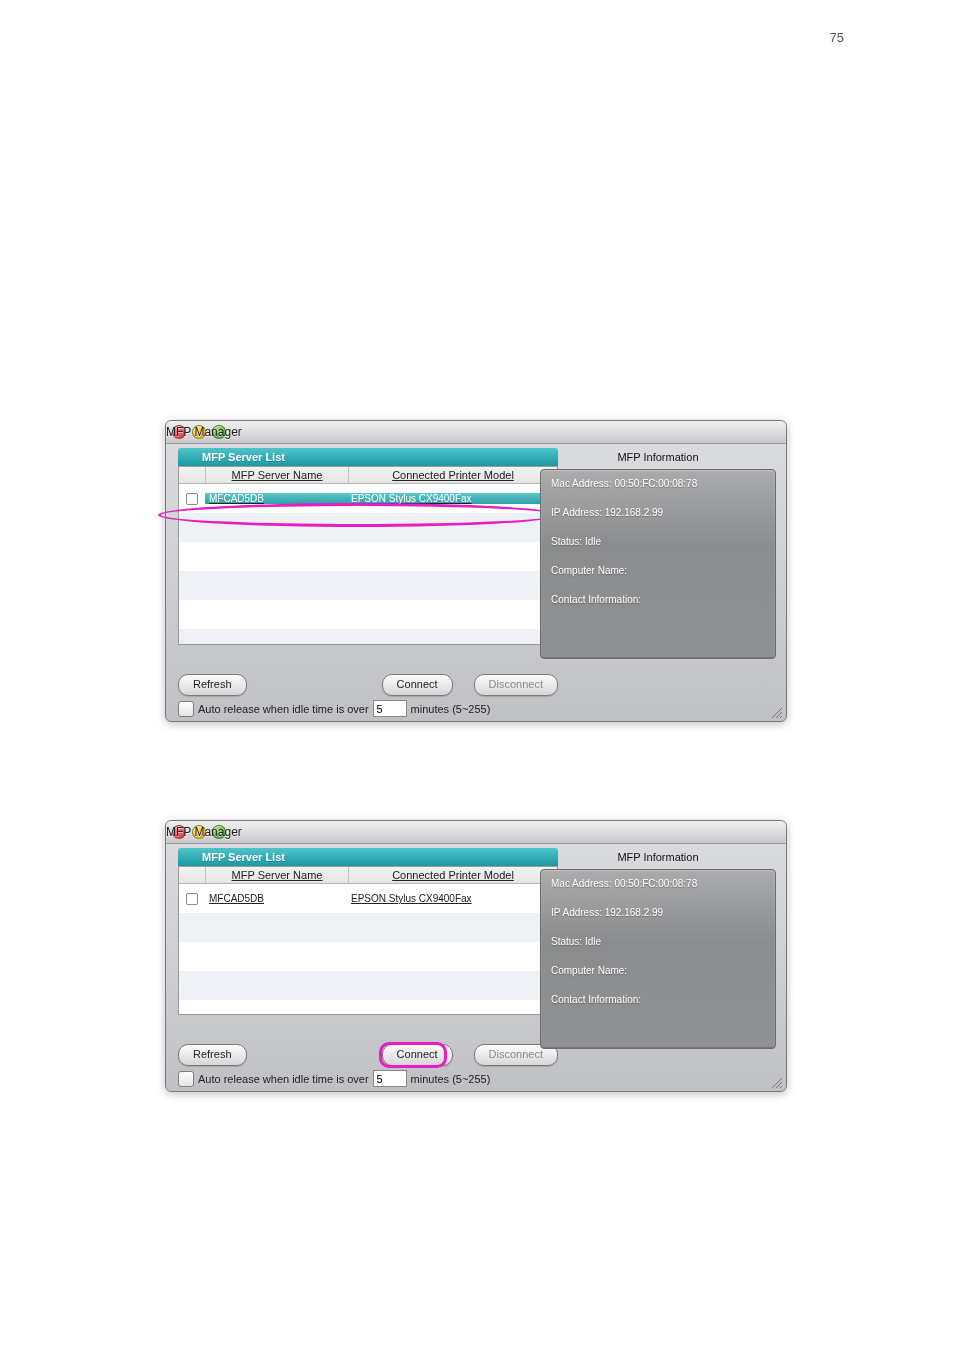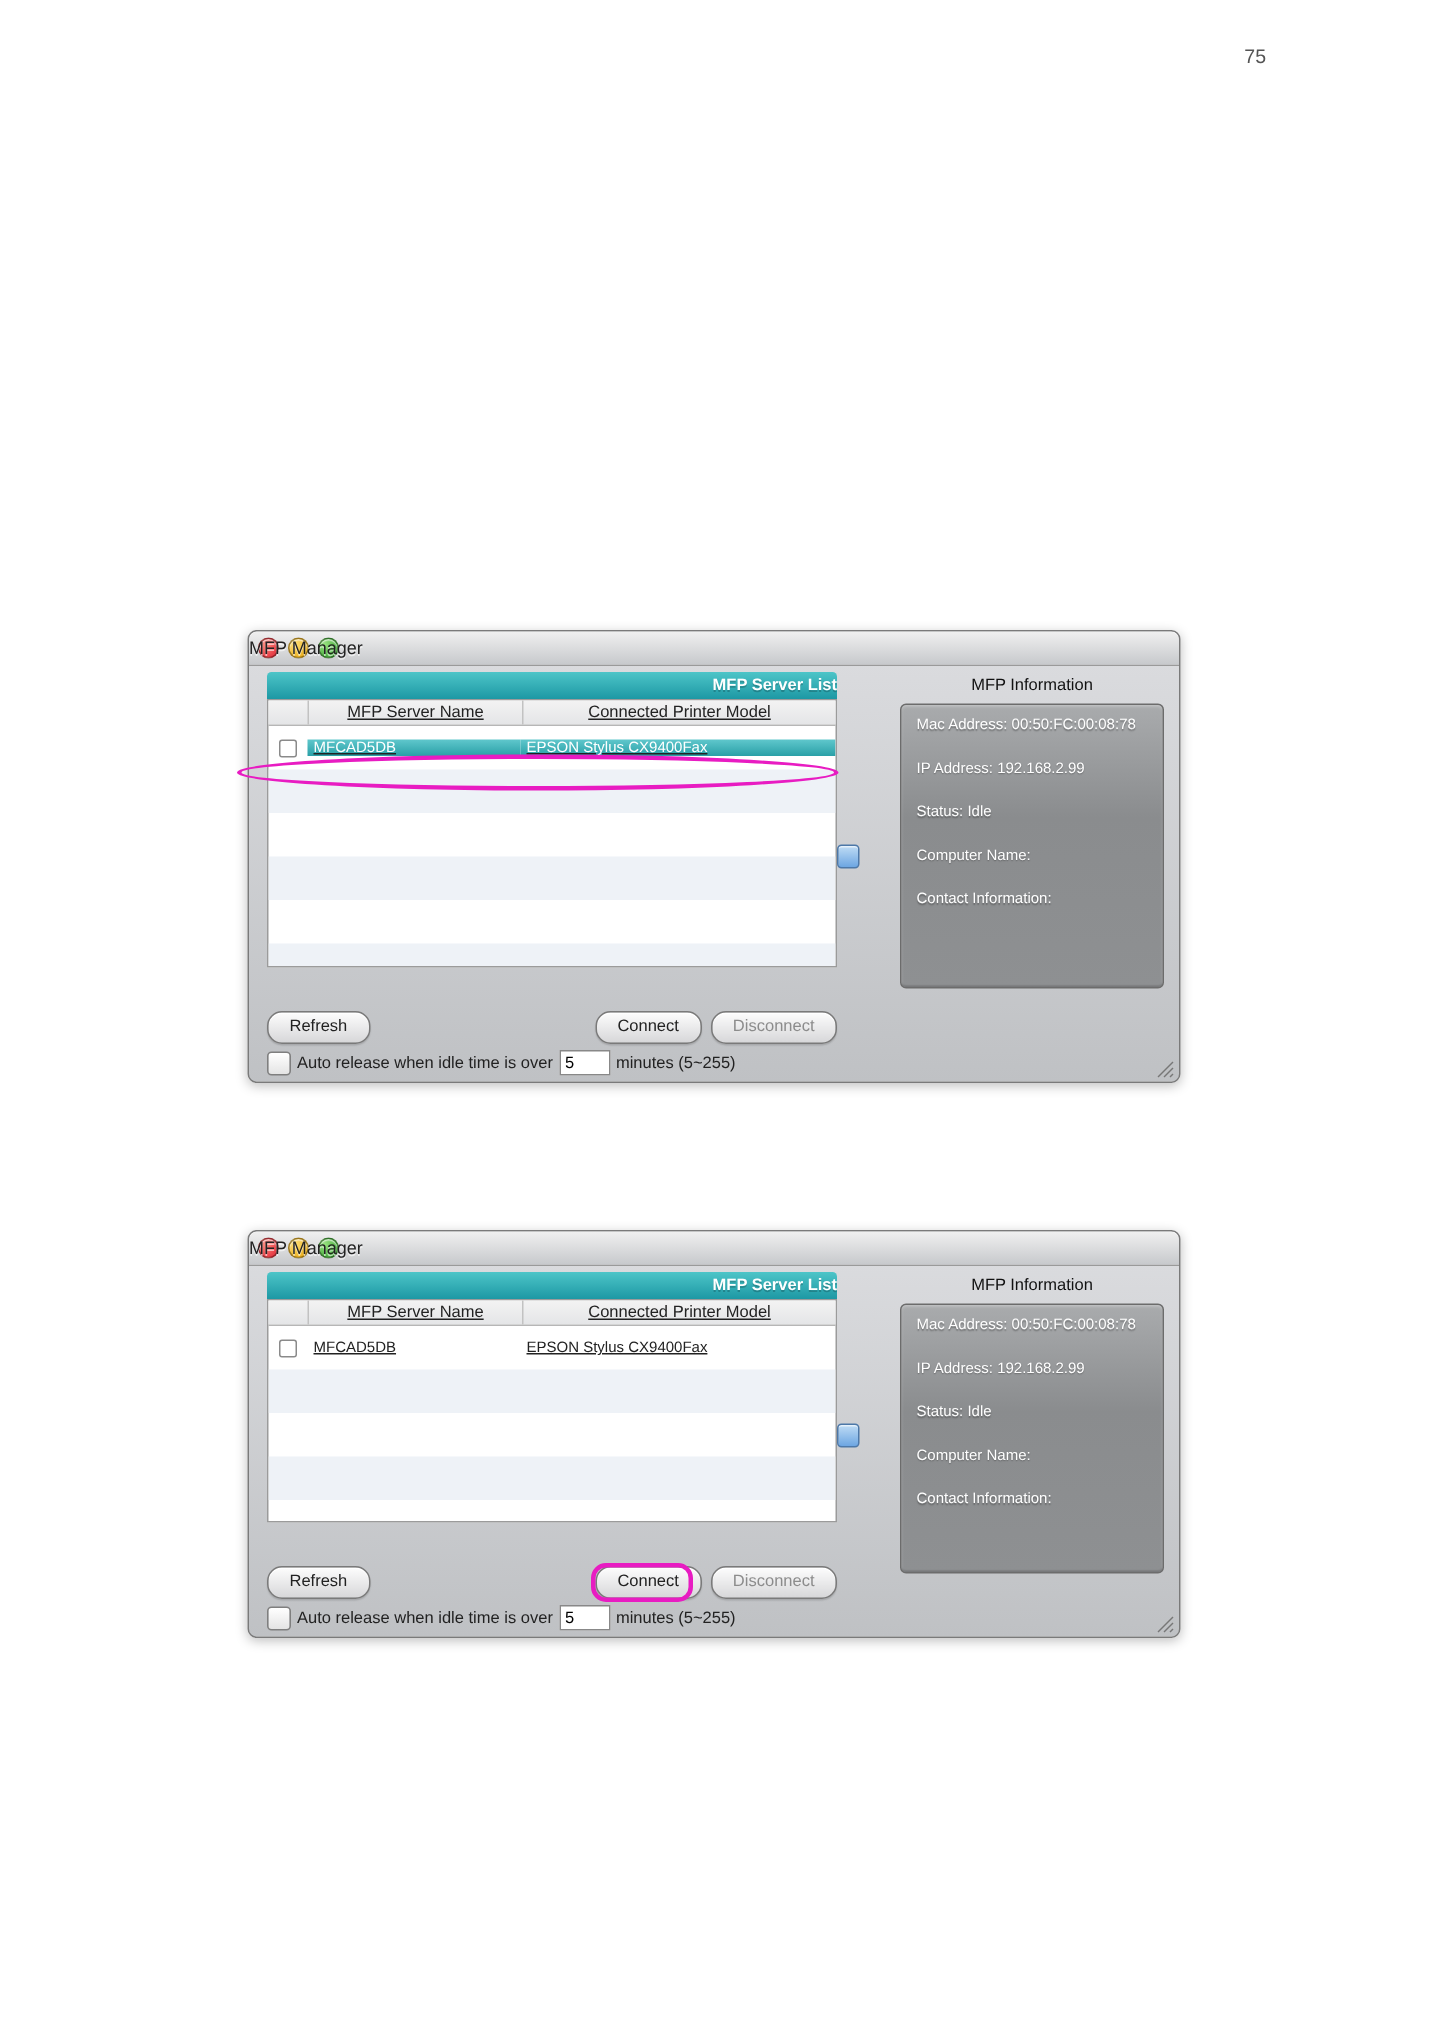--- a/index.html
+++ b/index.html
@@ -70,26 +70,27 @@
 
   .left-panel {
     position: absolute;
     left: 12px; top: 4px;
     width: 380px;
   }
   .server-list-header {
     height: 18px;
     background: linear-gradient(#4dc5c8, #1d98a4);
     color: #fff;
-    text-align: right;
+    text-align: left;
     font-size: 11px;
     font-weight: bold;
     line-height: 18px;
     border-radius: 3px 3px 0 0;
     text-shadow: 0 1px 0 rgba(0,0,0,0.2);
+    padding-left: 24px;
   }
   .table {
     border: 1px solid #9b9b9b;
     background: #fff;
     text-decoration: underline;
   }
   .table-head {
     display: flex;
     background: linear-gradient(#f3f3f3, #e4e5e7);
     border-bottom: 1px solid #b6b6b6;
@@ -126,21 +127,21 @@
     border: 1px solid #8a8a8a;
     background: #fff;
     border-radius: 2px;
   }
 
   .buttons-row {
     position: absolute;
     left: 12px;
     display: flex;
     align-items: flex-start;
-    gap: 6px;
+    gap: 21px;
     width: 380px;
   }
   .win1 .buttons-row { top: 230px; }
   .win2 .buttons-row { top: 200px; }
   .aqua-btn {
     height: 20px;
     padding: 0 14px;
     border-radius: 10px;
     border: 1px solid #7a7a7a;
     background: linear-gradient(#fdfdfd, #d7d7d9);
@@ -174,21 +175,21 @@
     border: 1px solid #888;
     background: #fff;
     font-size: 11px;
     padding: 0 3px;
     text-align: left;
   }
 
   .right-panel {
     position: absolute;
     right: 10px; top: 4px;
-    width: 176px;
+    width: 236px;
   }
   .info-header {
     font-size: 11px;
     text-align: center;
     padding: 3px 0 6px;
     color: #111;
   }
   .info-box {
     border: 1px solid #6c6c6c;
     border-radius: 4px;

